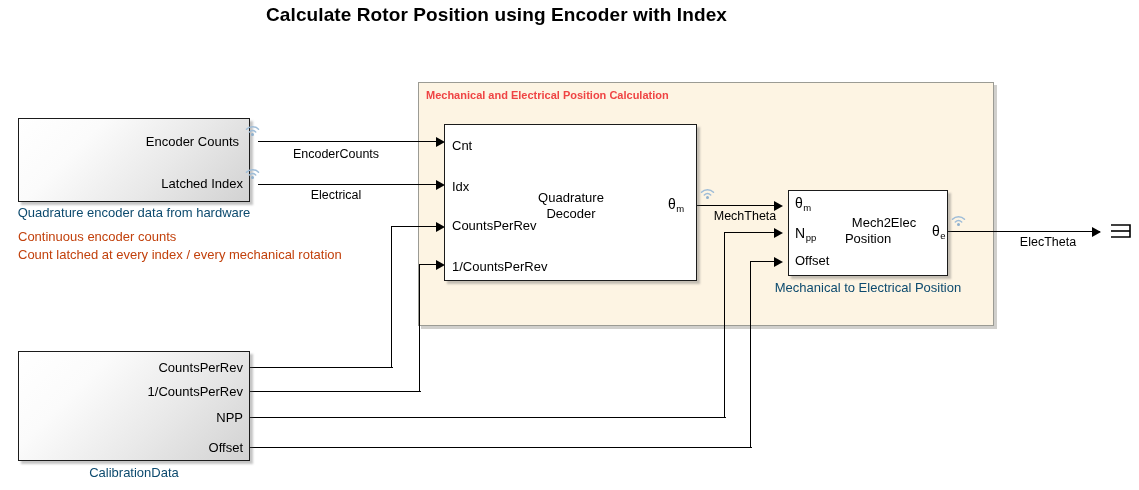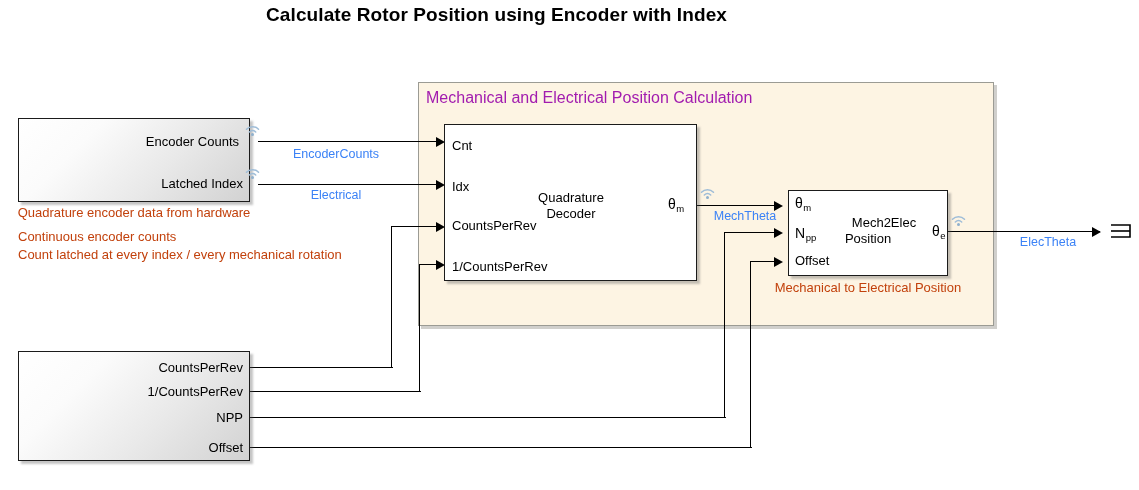--- a/index.html
+++ b/index.html
@@ -32,23 +32,24 @@
   
   .region {
     position: absolute;
     background: #fdf4e3;
     border: 1px solid #9b9b94;
     box-shadow: 3px 3px 0 rgba(120,118,110,0.35);
     box-sizing: border-box;
   }
   .region-label {
     position: absolute;
-    font-size: 16px;
-    color: #a21caf;
-    white-space: nowrap;
+    font-size: 11px;
+    color: #ef4444;
+    white-space: nowrap;
+    font-weight: bold;
   }
 
   
   .grad-block {
     position: absolute;
     box-sizing: border-box;
     border: 1.6px solid #1b1b1b;
     background: linear-gradient(135deg, #ffffff 0%, #fbfbfb 28%, #e9e9e9 62%, #d2d2d2 100%);
     box-shadow: 3px 3px 2px rgba(90,90,90,0.35);
   }
@@ -68,21 +69,21 @@
     color: #000000;
     white-space: nowrap;
     line-height: 14px;
   }
   .port-label.right { text-align: right; }
 
   
   .block-name {
     position: absolute;
     font-size: 13px;
-    color: #c2410c;
+    color: #0c4a6e;
     white-space: nowrap;
     text-align: center;
   }
 
   
   .block-body-text {
     position: absolute;
     font-size: 13px;
     color: #000000;
     text-align: center;
@@ -96,21 +97,21 @@
     font-size: 13px;
     color: #c2410c;
     line-height: 18px;
     white-space: nowrap;
   }
 
   
   .wire-label {
     position: absolute;
     font-size: 12.5px;
-    color: #3b82f6;
+    color: #000000;
     white-space: nowrap;
     text-align: center;
   }
 
   
   .wire {
     position: absolute;
     background: #000000;
   }
   .wire-h { height: 1.4px; }
@@ -230,20 +231,21 @@
   </div>
 
   <div class="annotation" style="left:18px; top:228px;">Continuous encoder counts</div>
   <div class="annotation" style="left:18px; top:246px;">Count latched at every index / every mechanical rotation</div>
 
   <div class="grad-block" style="left:18px; top:351px; width:232px; height:110px;"></div>
   <div class="port-label right" style="left:60px; top:361px; width:183px;">CountsPerRev</div>
   <div class="port-label right" style="left:60px; top:385px; width:183px;">1/CountsPerRev</div>
   <div class="port-label right" style="left:60px; top:411px; width:183px;">NPP</div>
   <div class="port-label right" style="left:60px; top:441px; width:183px;">Offset</div>
+  <div class="block-name" style="left:18px; top:465px; width:232px;">CalibrationData</div>
 
   <div class="plain-block" style="left:444px; top:124px; width:253px; height:157px;"></div>
   <div class="port-label" style="left:452px; top:139px;">Cnt</div>
   <div class="port-label" style="left:452px; top:180px;">Idx</div>
   <div class="port-label" style="left:452px; top:219px;">CountsPerRev</div>
   <div class="port-label" style="left:452px; top:260px;">1/CountsPerRev</div>
   <div class="block-body-text" style="left:500px; top:190px; width:142px;">Quadrature</div>
   <div class="block-body-text" style="left:500px; top:206px; width:142px;">Decoder</div>
   <div class="theta" style="left:668px; top:196px;">
     <span>θ</span><sub>m</sub>

